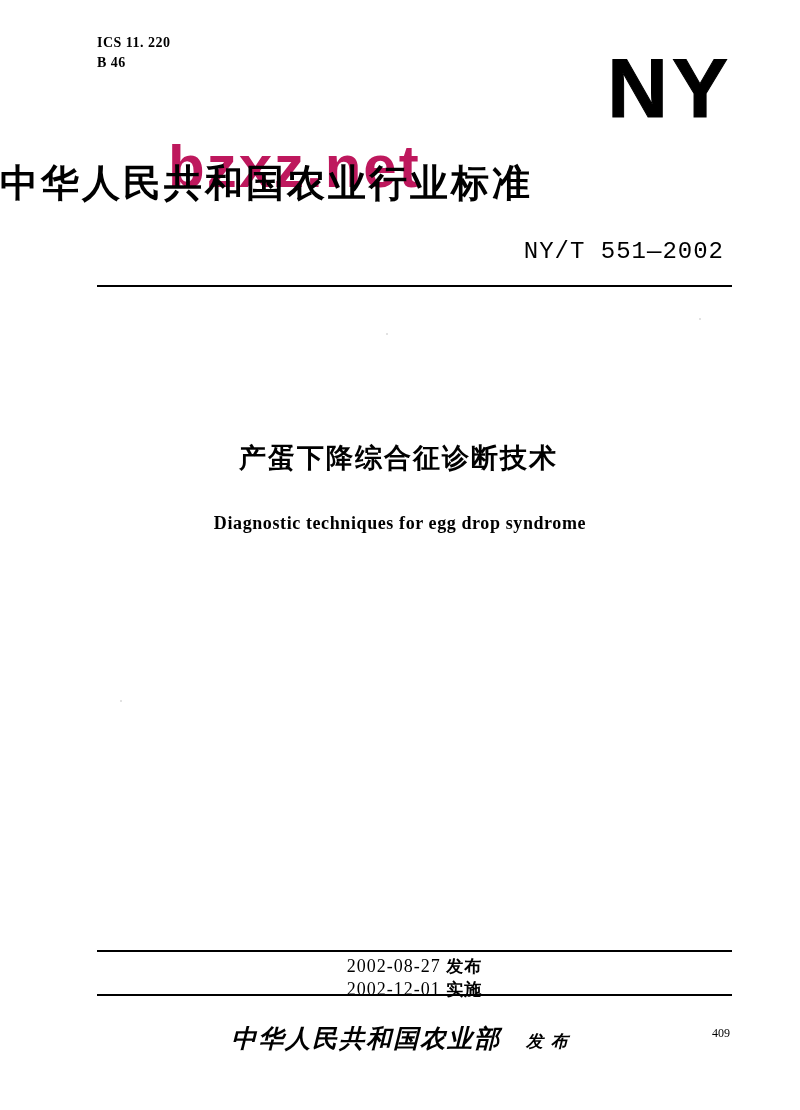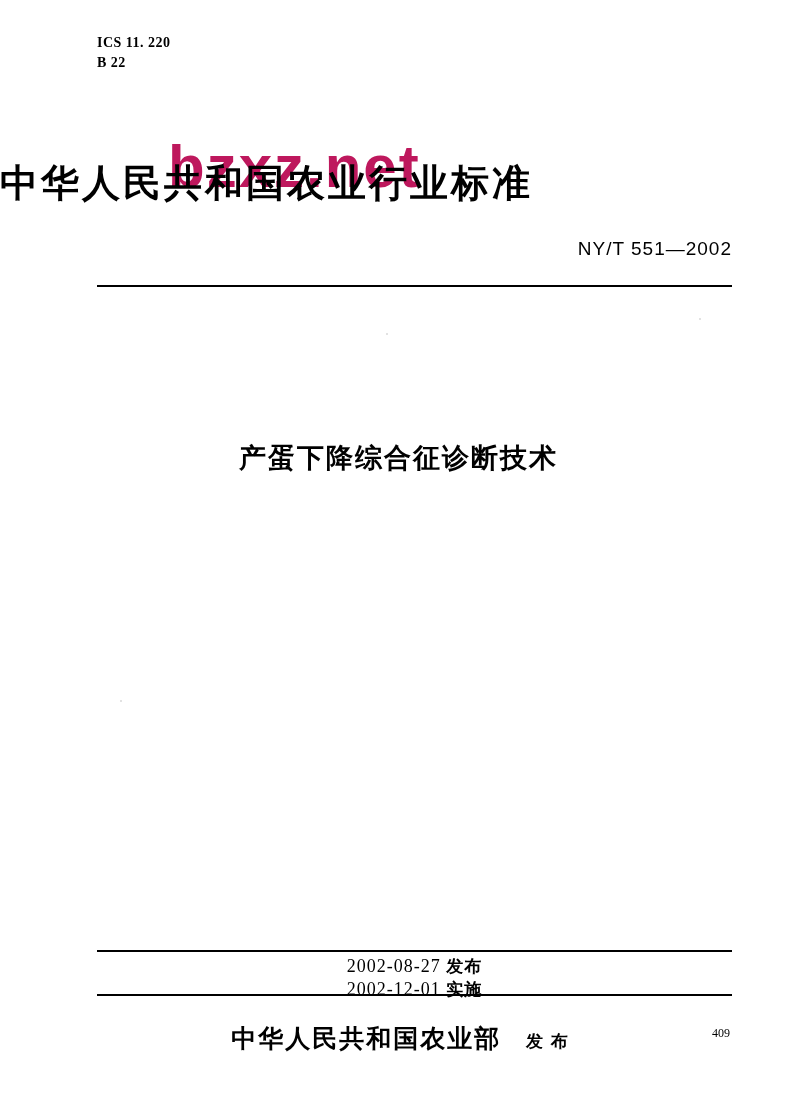--- a/index.html
+++ b/index.html
@@ -67,24 +67,24 @@
     font-size: 60px;
     letter-spacing: 2px;
     color: #be185d;
     z-index: 0;
     white-space: nowrap;
   }
 
   
   .std-number {
     position: absolute;
-    right: 68px;
+    right: 76px;
     top: 238px;
-    font-family: Liberation Sans, sans-serif;
-    font-size: 19px;
+    font-family: Liberation Mono, monospace;
+    font-size: 24px;
     letter-spacing: 1px;
     white-space: nowrap;
   }
 
   
   .rule {
     position: absolute;
     left: 97px;
     right: 68px;
     border-top: 2px solid #000;
@@ -143,20 +143,21 @@
   .publisher {
     position: absolute;
     left: 0; right: 0;
     top: 1022px;
     text-align: center;
     font-family: "DejaVu Sans", sans-serif;
     font-weight: bold;
     font-size: 25px;
     letter-spacing: 2px;
     white-space: nowrap;
+    font-style: italic;
   }
   .publisher .issue {
     font-size: 17px;
     letter-spacing: 1px;
     margin-left: 14px;
   }
 
   
   .page-number {
     position: absolute;
@@ -179,33 +180,35 @@
 <body>
 
 <div class="page">
 
   <div class="speckle" style="left:386px; top:333px;"></div>
   <div class="speckle" style="left:699px; top:318px;"></div>
   <div class="speckle" style="left:120px; top:700px;"></div>
 
   <div class="codes">
     <div class="code-line">ICS 11. 220</div>
-    <div class="code-line">B 22</div>
+    <div class="code-line">B 46</div>
   </div>
 
+  <div class="ny-logo">NY</div>
 
   <div class="watermark">bzxz.net</div>
 
   <div class="main-title">中华人民共和国农业行业标准</div>
 
   <div class="std-number">NY/T 551—2002</div>
 
   <div class="rule rule-top"></div>
 
   <div class="doc-title-cn">产蛋下降综合征诊断技术</div>
+  <div class="doc-title-en">Diagnostic techniques for egg drop syndrome</div>
 
   <div class="rule rule-bottom-upper"></div>
   <div class="rule rule-bottom-lower"></div>
 
   <div class="date-row">
     <div class="date-item">
       <span>2002-08-27</span>
       <span class="cn">发布</span>
     </div>
     <div class="date-item">

